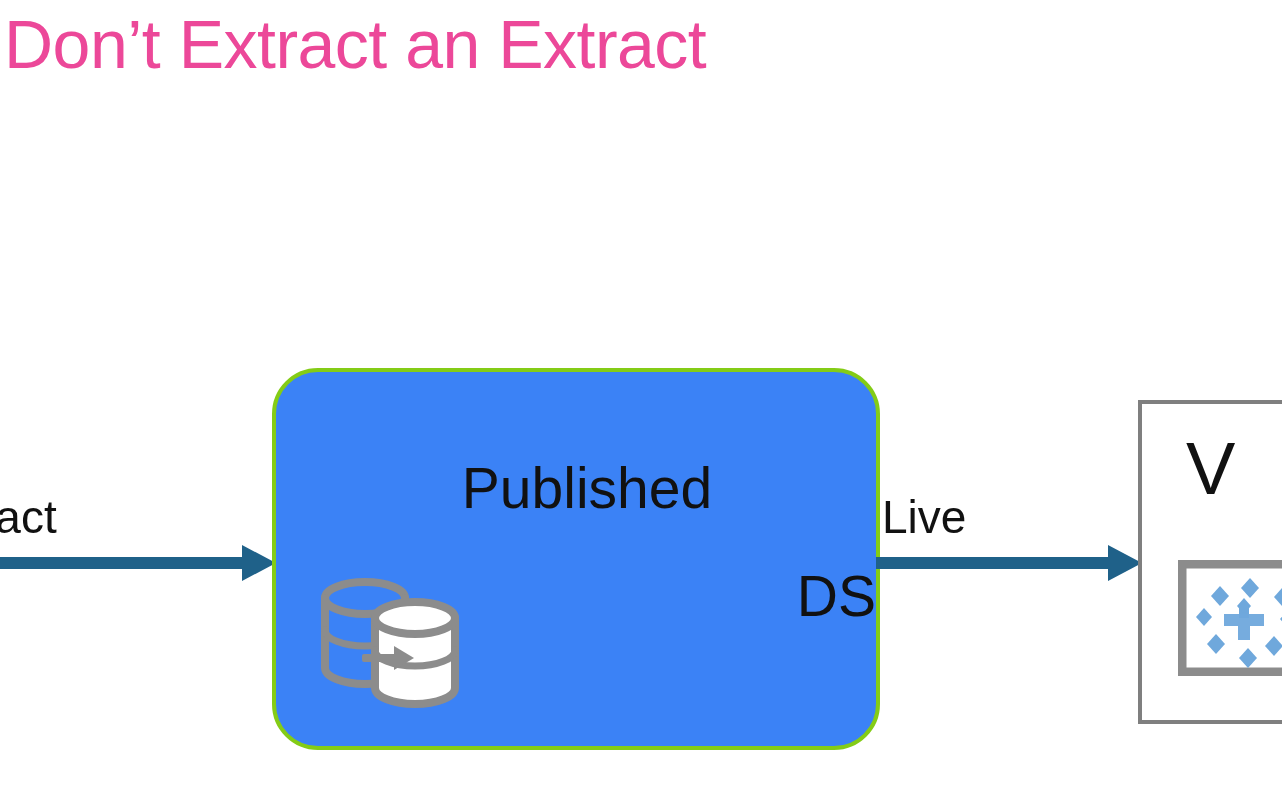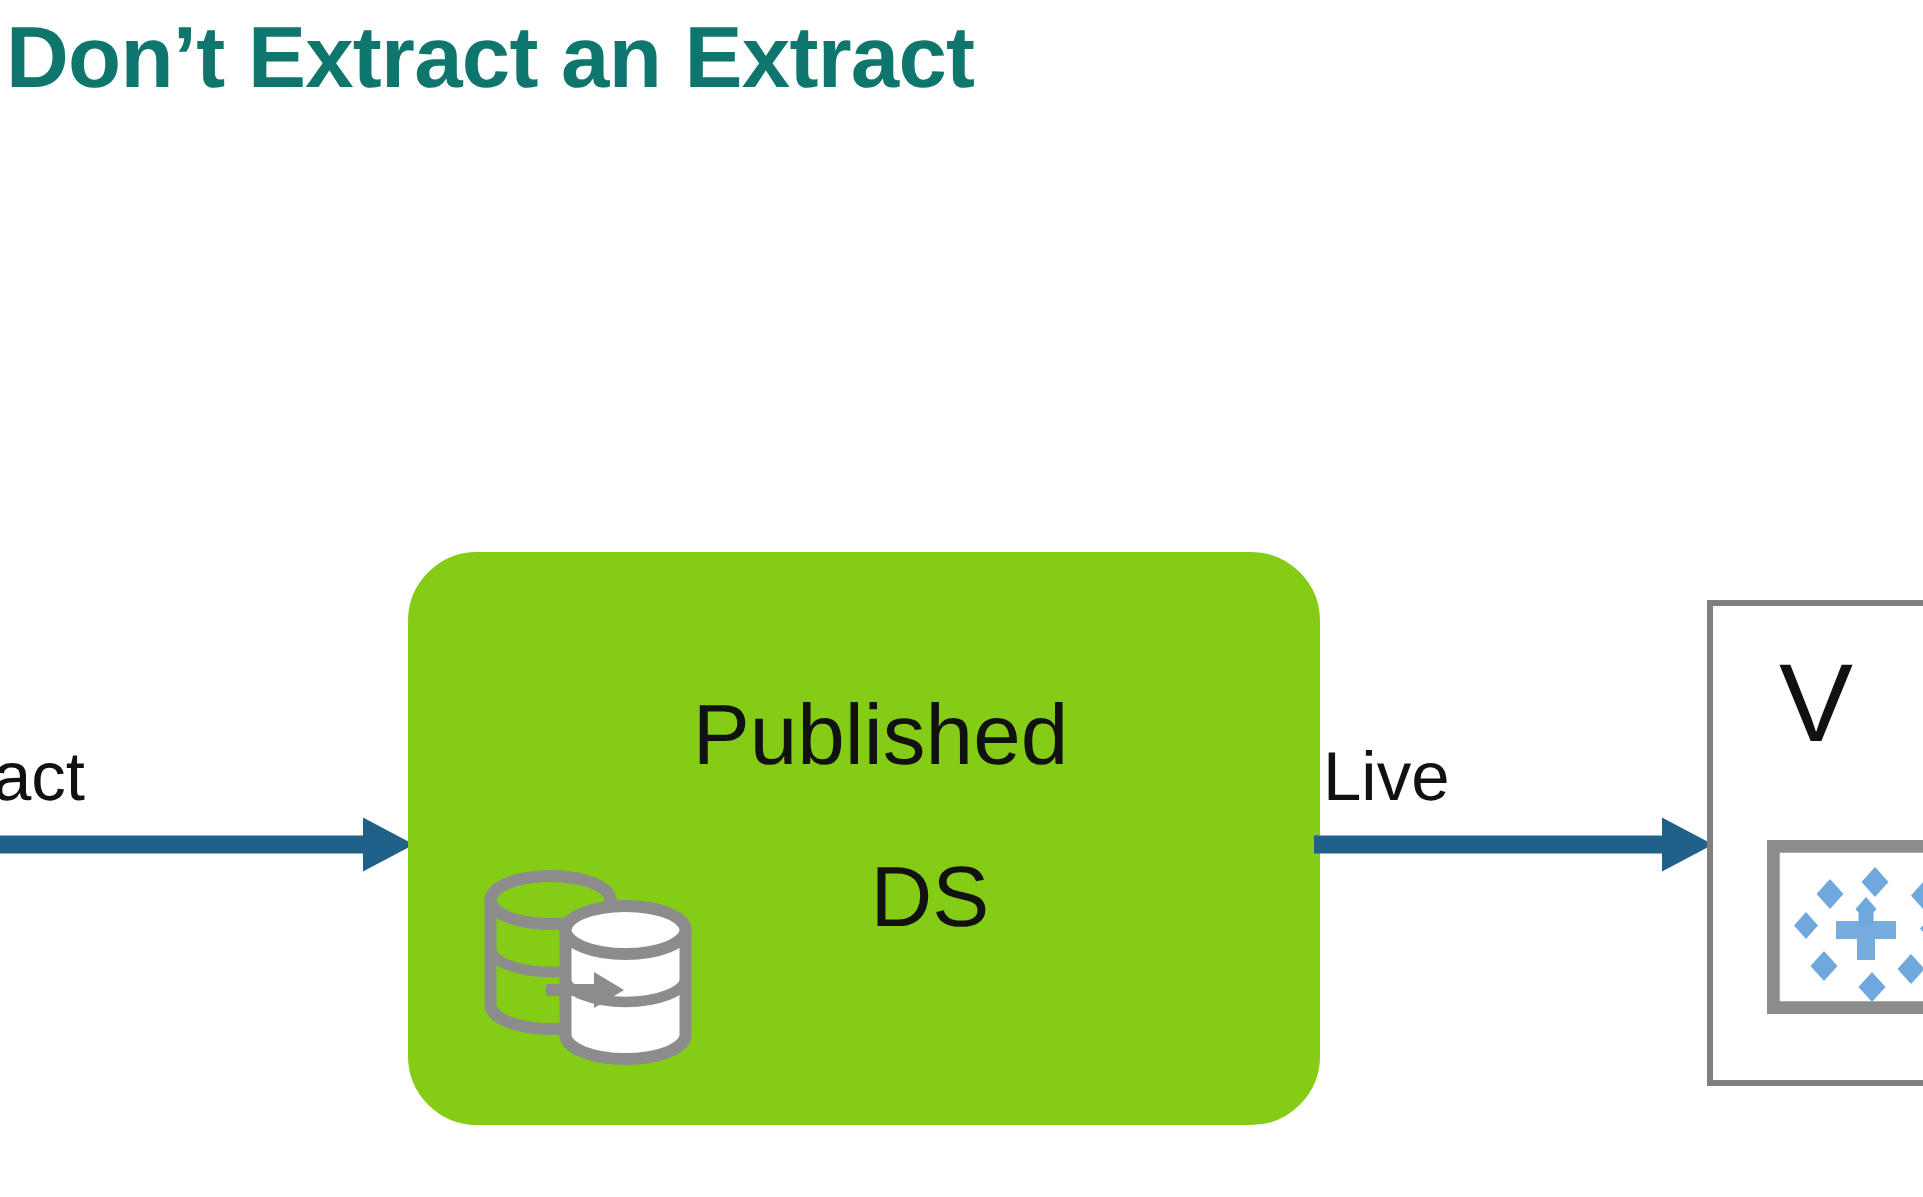--- a/index.html
+++ b/index.html
@@ -17,24 +17,24 @@
     height: 798px;
     background: #ffffff;
     overflow: hidden;
   }
 
   
   #slide-title {
     position: absolute;
     left: 4px;
     top: 8px;
-    font-size: 58px;
+    font-size: 68px;
     line-height: 1.08;
-    font-weight: 700;
-    color: #0f766e;
+    font-weight: 400;
+    color: #ec4899;
     letter-spacing: -0.5px;
     white-space: nowrap;
   }
 
   
   .flow-label {
     position: absolute;
     font-size: 46px;
     line-height: 1;
     color: #111111;
@@ -68,41 +68,41 @@
   }
 
   
   #published-ds-node {
     position: absolute;
     left: 272px;
     top: 368px;
     width: 608px;
     height: 382px;
     box-sizing: border-box;
-    border: 6px solid #84cc16;
+    border: 4px solid #84cc16;
     border-radius: 46px;
-    background: #84cc16;
+    background: #3b82f6;
   }
   #published-ds-title {
     position: absolute;
     left: 0;
     right: 0;
     top: 88px;
     text-align: center;
     font-size: 57px;
     line-height: 1;
     color: #111111;
     padding-left: 22px;
   }
   #published-ds-subtitle {
     position: absolute;
     left: 0;
     right: 0;
     top: 196px;
-    text-align: center;
+    text-align: right;
     font-size: 57px;
     line-height: 1;
     color: #111111;
     padding-left: 88px;
   }
   #published-ds-icon {
     position: absolute;
     left: 34px;
     top: 196px;
     width: 160px;

